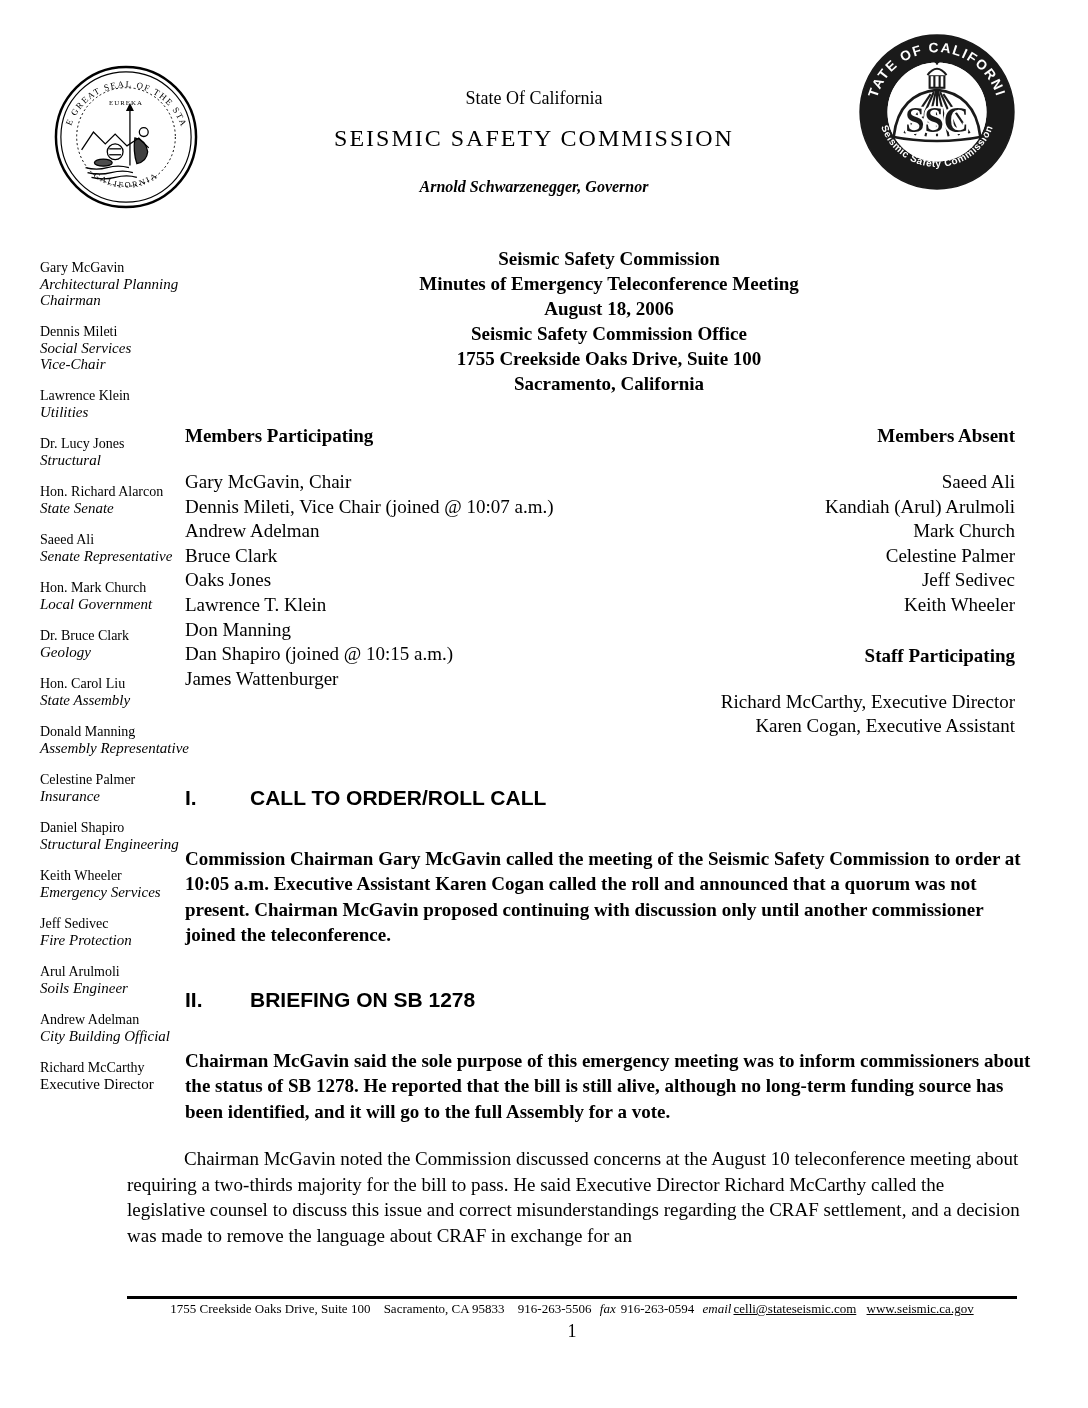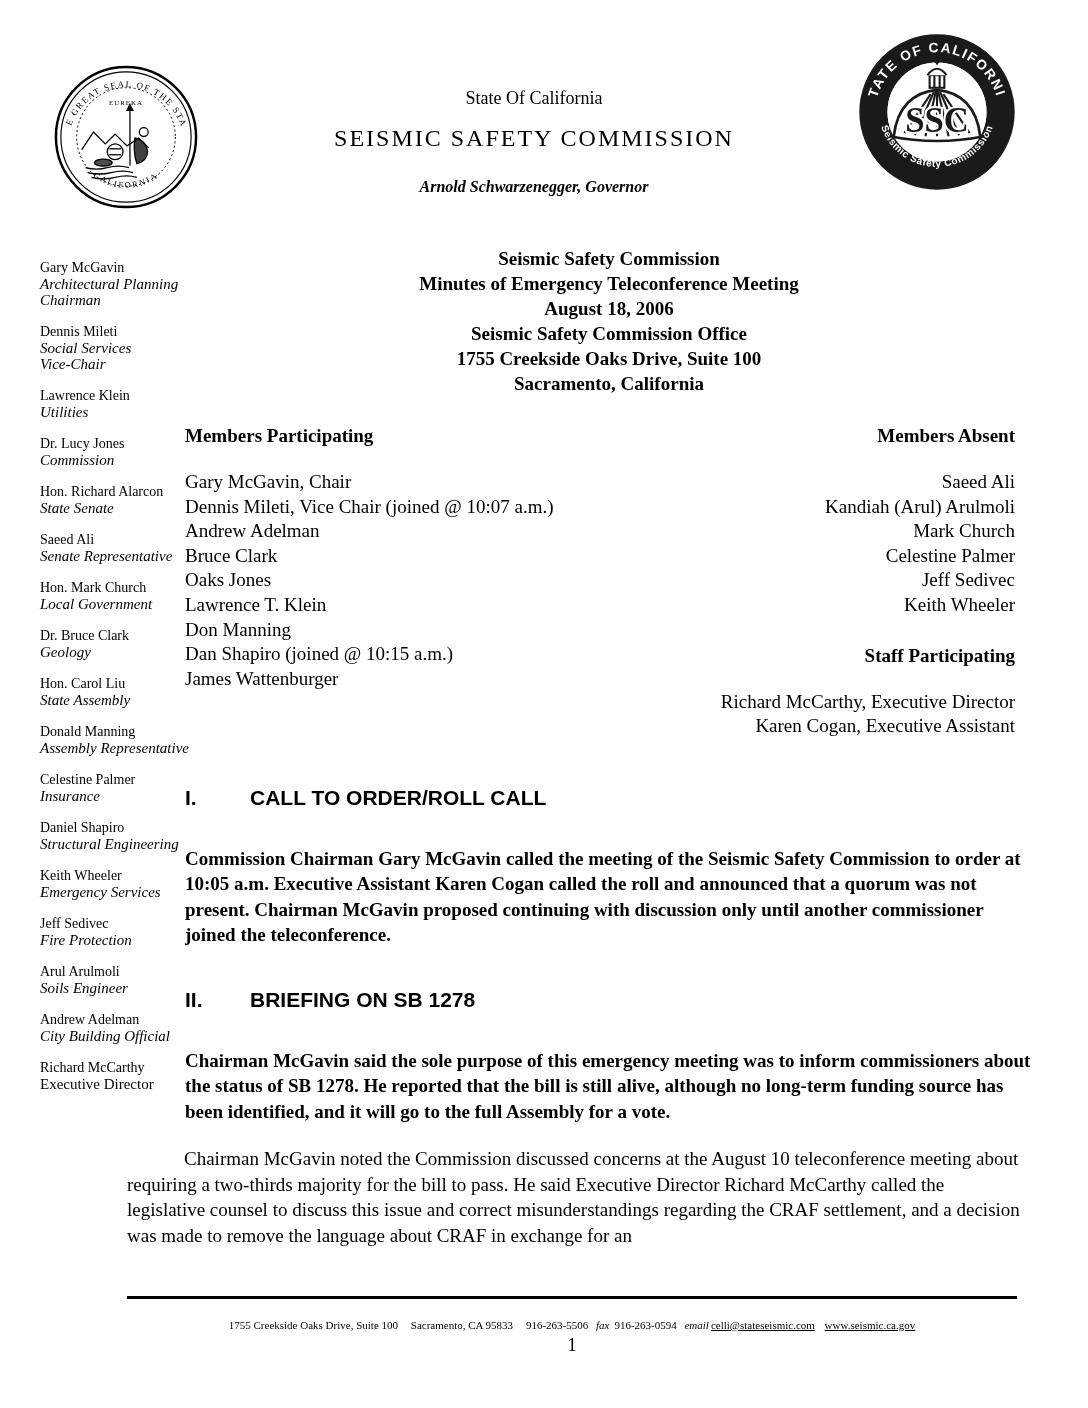--- a/index.html
+++ b/index.html
@@ -43,21 +43,21 @@
                  font-size:21px; margin:0 0 36px 0; display:flex; }
   .sec-num  { width:65px; flex:none; }
   .sec-body { font-size:19px; line-height:25.3px;font-weight:bold; }
 
   .closing { position:absolute; left:127px; top:1146px; width:897px;
              font-size:19px; line-height:25.5px; text-indent:57px; }
 
   
   .footer { position:absolute; left:127px; top:1296px; width:890px;
             border-top:3px solid #000; text-align:center; }
-  .footer-line { font-size:11px; margin-top:20px; white-space:nowrap; }
+  .footer-line { font-size:13px; margin-top:2px; white-space:nowrap; }
   .footer-line span { margin:0 5px; }
   .f-italic { font-style:italic; margin:0 !important; }
   .f-link   { text-decoration:underline; margin-left:2px !important; }
   .page-number { font-size:18px; margin-top:4px; }
 
   svg text { font-family:"Liberation Serif", serif; }
   .ring-text { font-family:"Liberation Sans", sans-serif; font-weight:bold; fill:#fff; }
 </style>
 </head>
 <body>
@@ -149,21 +149,21 @@
 Vice-Chair</div>
       </div>
 
       <div class="member">
         <div class="m-name">Lawrence Klein</div>
         <div class="m-role">Utilities</div>
       </div>
 
       <div class="member">
         <div class="m-name">Dr. Lucy Jones</div>
-        <div class="m-role">Commission</div>
+        <div class="m-role">Structural</div>
       </div>
 
       <div class="member">
         <div class="m-name">Hon. Richard Alarcon</div>
         <div class="m-role">State Senate</div>
       </div>
 
       <div class="member">
         <div class="m-name">Saeed Ali</div>
         <div class="m-role">Senate Representative</div>

